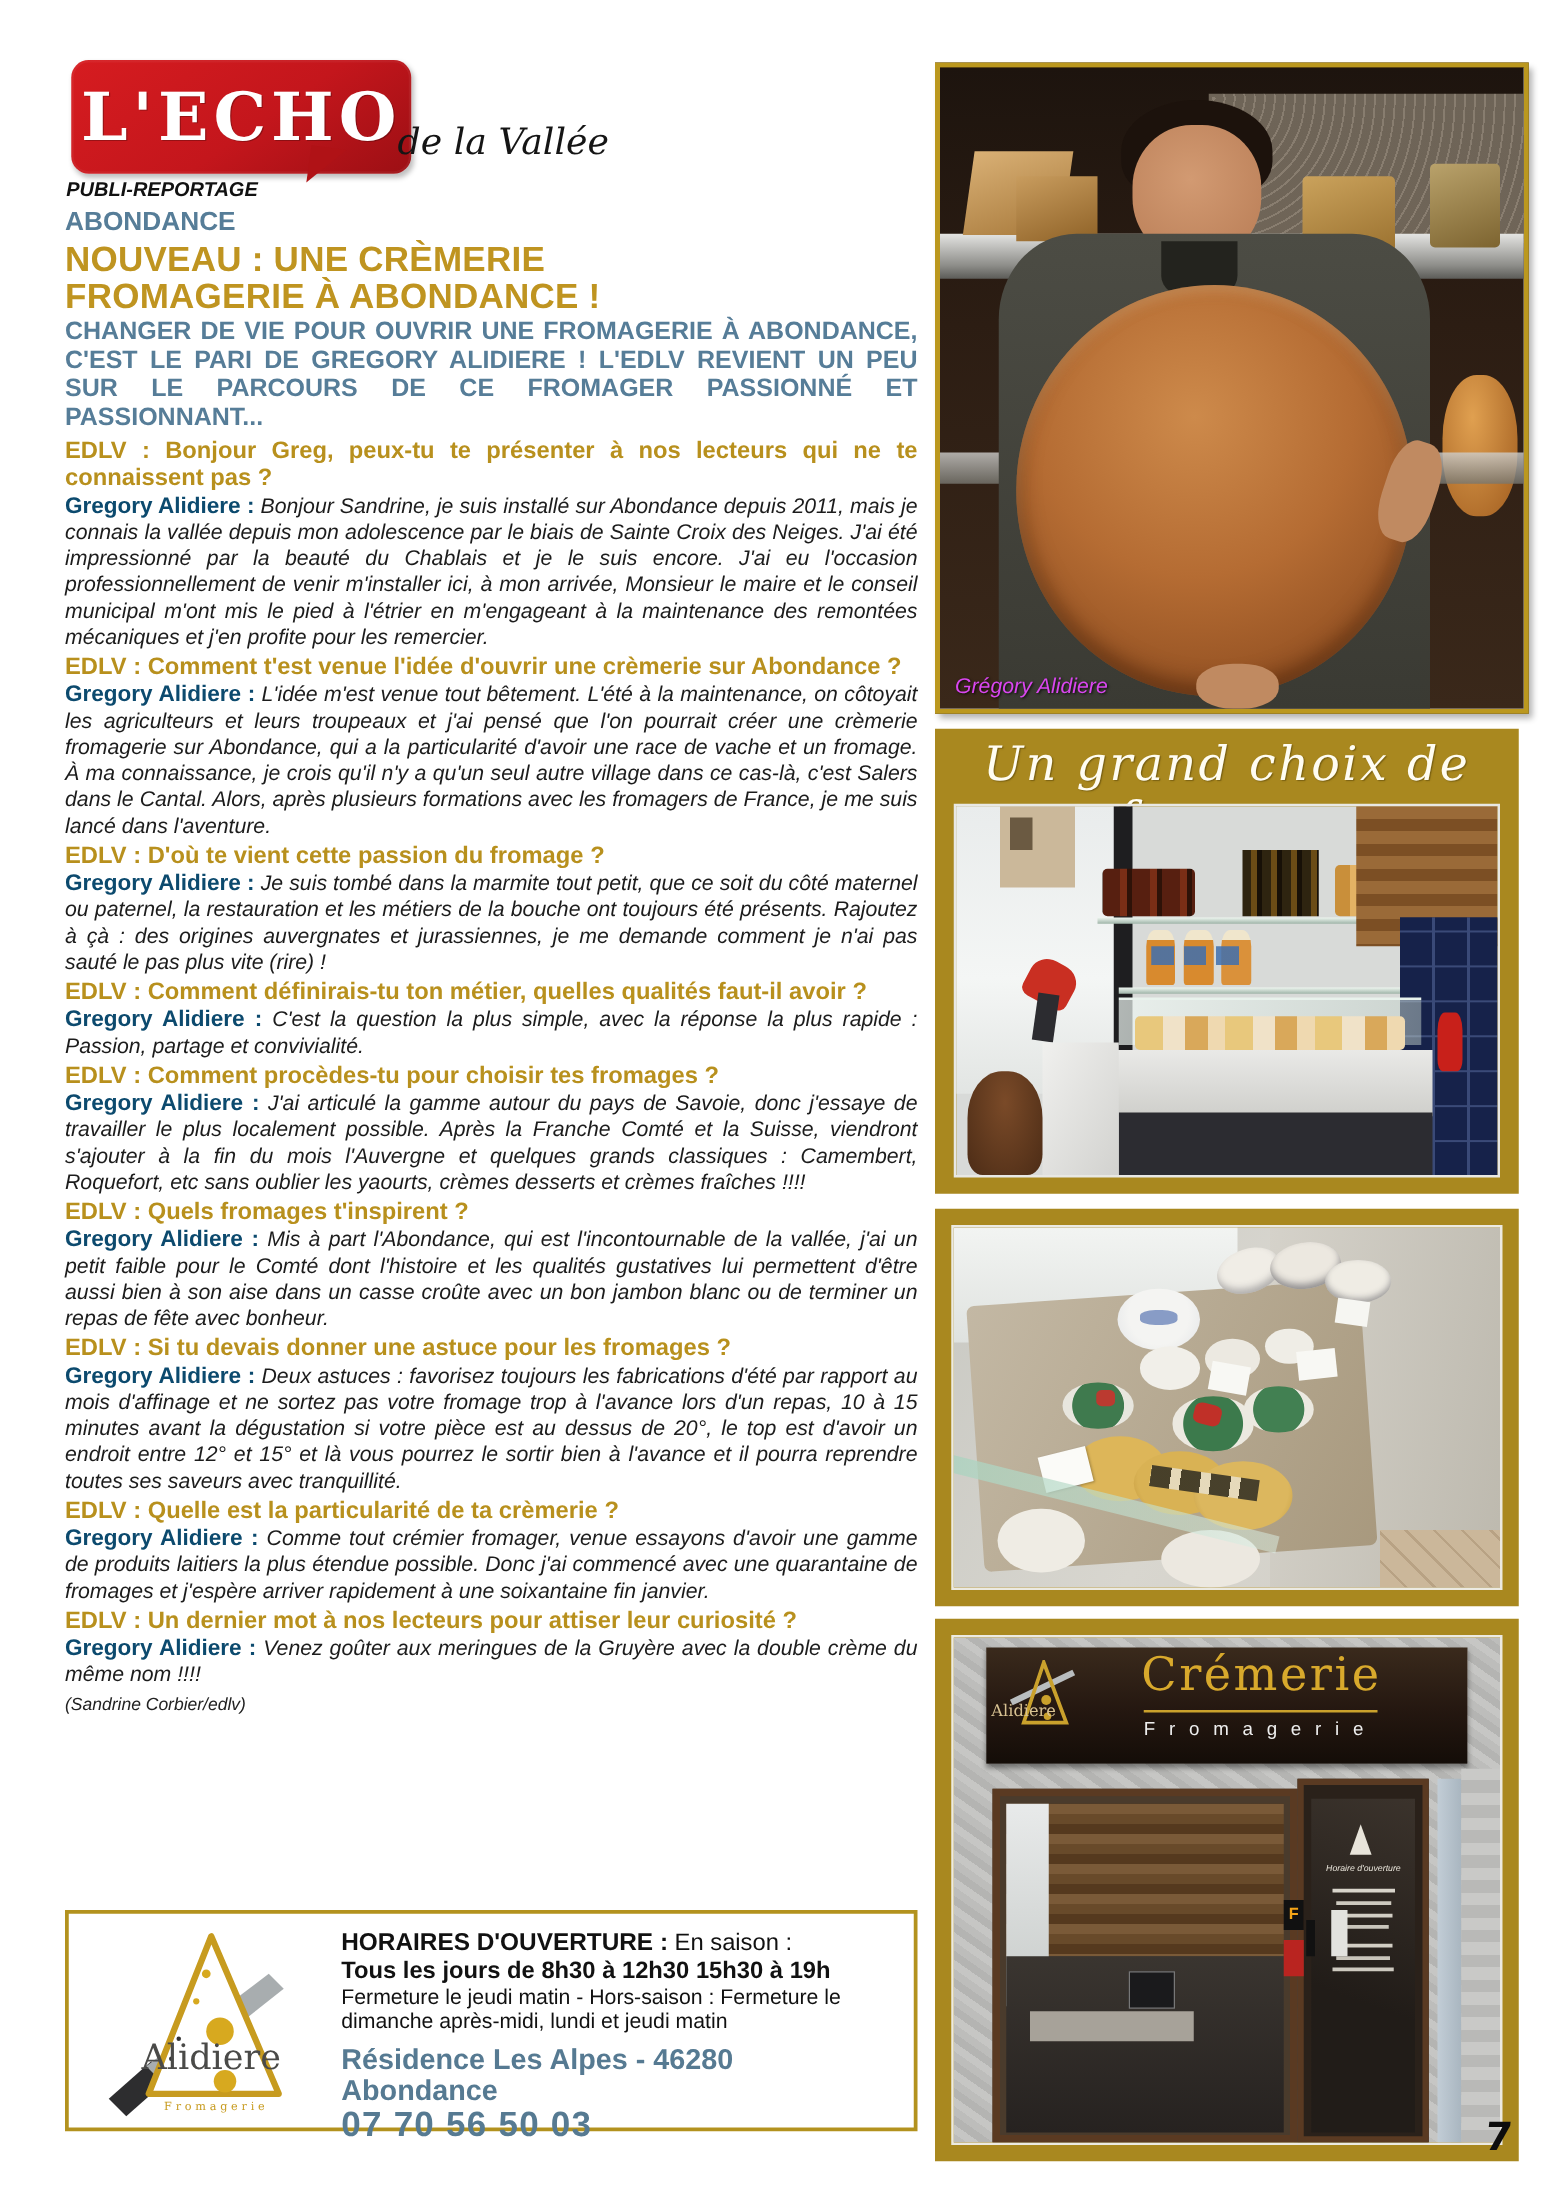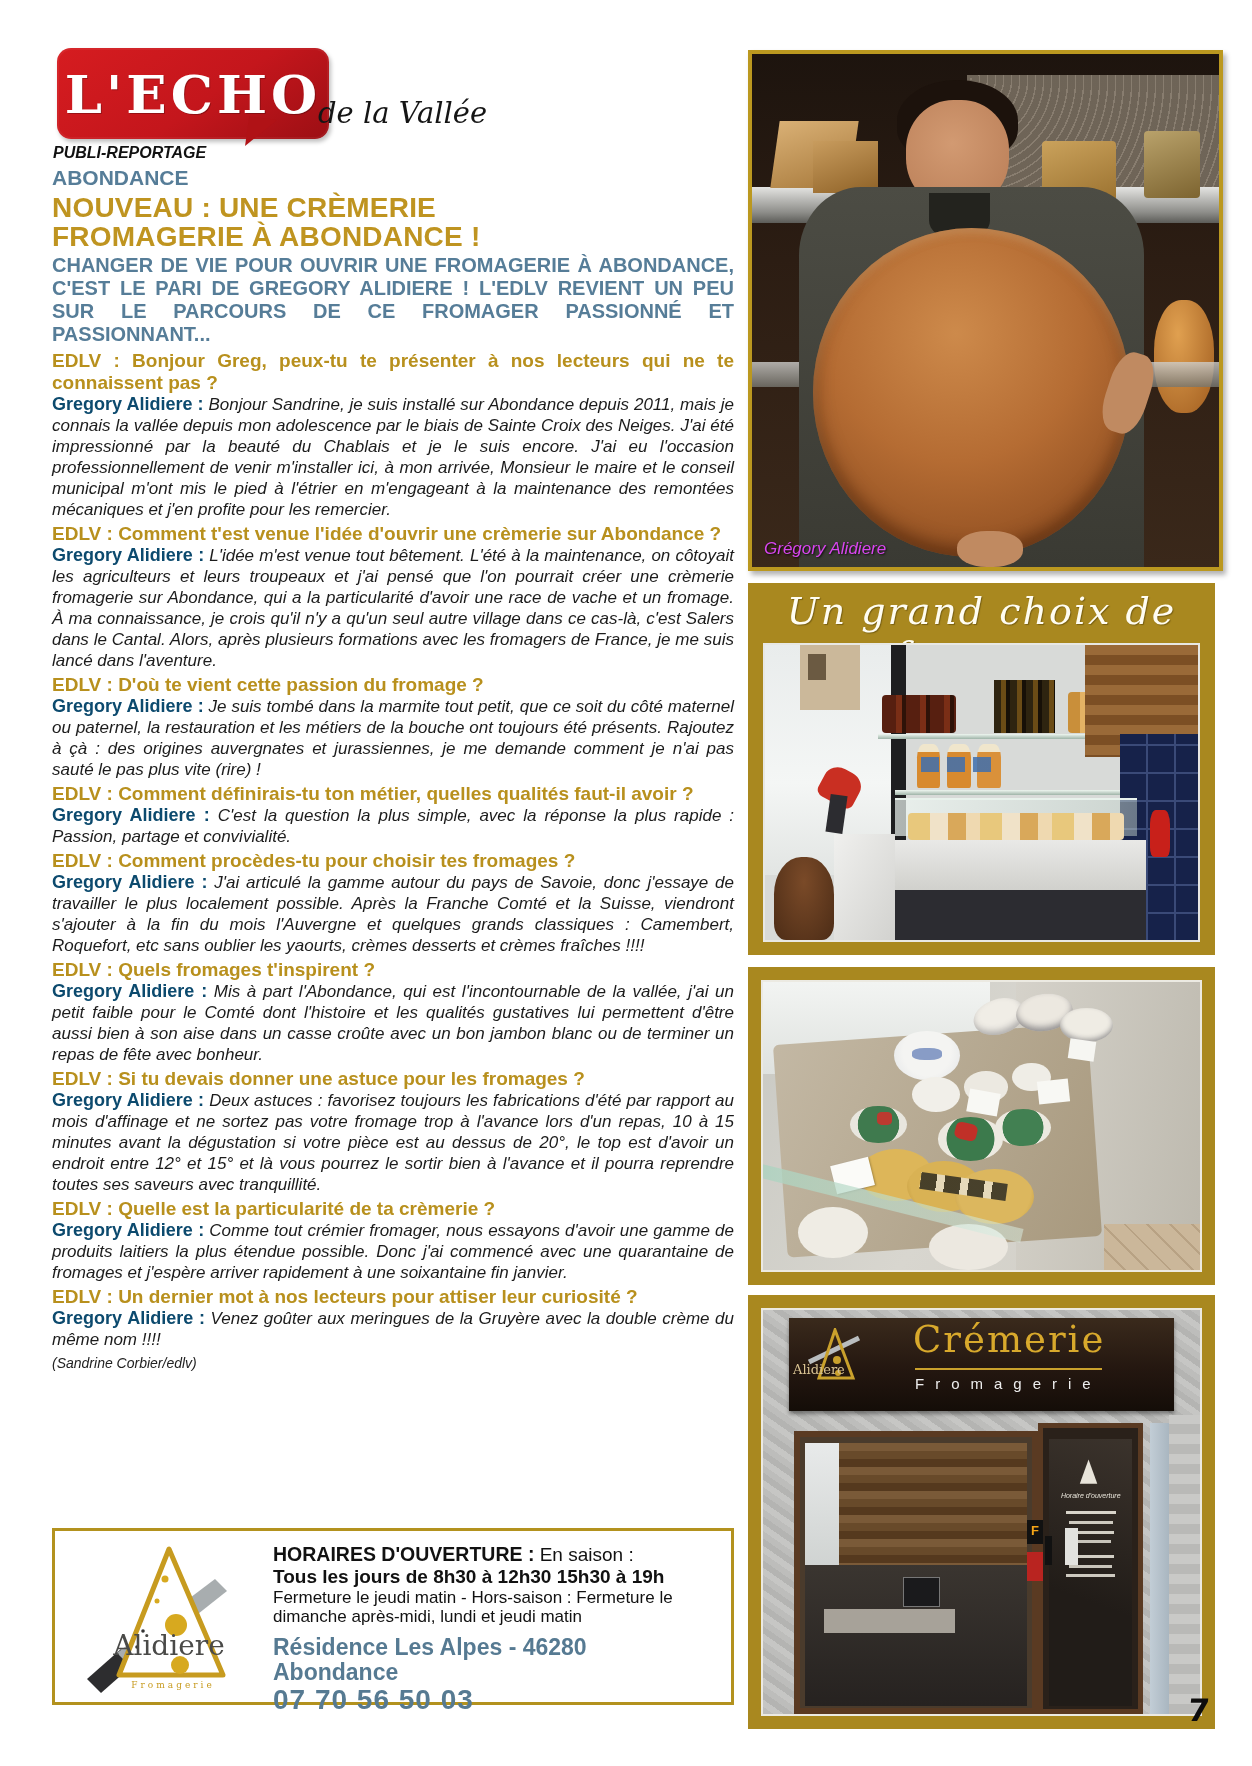--- a/index.html
+++ b/index.html
@@ -97,21 +97,21 @@
   <div class="q">EDLV : Comment procèdes-tu pour choisir tes fromages ?</div>
   <div class="a"><span class="speaker">Gregory Alidiere :</span> <span>J'ai articulé la gamme autour du pays de Savoie, donc j'essaye de travailler le plus localement possible. Après la Franche Comté et la Suisse, viendront s'ajouter à la fin du mois l'Auvergne et quelques grands classiques : Camembert, Roquefort, etc sans oublier les yaourts, crèmes desserts et crèmes fraîches !!!!</span></div>
 
   <div class="q">EDLV : Quels fromages t'inspirent ?</div>
   <div class="a"><span class="speaker">Gregory Alidiere :</span> <span>Mis à part l'Abondance, qui est l'incontournable de la vallée, j'ai un petit faible pour le Comté dont l'histoire et les qualités gustatives lui permettent d'être aussi bien à son aise dans un casse croûte avec un bon jambon blanc ou de terminer un repas de fête avec bonheur.</span></div>
 
   <div class="q">EDLV : Si tu devais donner une astuce pour les fromages ?</div>
   <div class="a"><span class="speaker">Gregory Alidiere :</span> <span>Deux astuces : favorisez toujours les fabrications d'été par rapport au mois d'affinage et ne sortez pas votre fromage trop à l'avance lors d'un repas, 10 à 15 minutes avant la dégustation si votre pièce est au dessus de 20°, le top est d'avoir un endroit entre 12° et 15° et là vous pourrez le sortir bien à l'avance et il pourra reprendre toutes ses saveurs avec tranquillité.</span></div>
 
   <div class="q">EDLV : Quelle est la particularité de ta crèmerie ?</div>
-  <div class="a"><span class="speaker">Gregory Alidiere :</span> <span>Comme tout crémier fromager, nous essayons d'avoir une gamme de produits laitiers la plus étendue possible. Donc j'ai commencé avec une quarantaine de fromages et j'espère arriver rapidement à une soixantaine fin janvier.</span></div>
+  <div class="a"><span class="speaker">Gregory Alidiere :</span> <span>Comme tout crémier fromager, venue essayons d'avoir une gamme de produits laitiers la plus étendue possible. Donc j'ai commencé avec une quarantaine de fromages et j'espère arriver rapidement à une soixantaine fin janvier.</span></div>
 
   <div class="q">EDLV : Un dernier mot à nos lecteurs pour attiser leur curiosité ?</div>
   <div class="a"><span class="speaker">Gregory Alidiere :</span> <span>Venez goûter aux meringues de la Gruyère avec la double crème du même nom !!!!</span></div>
 
   <div class="credit">(Sandrine Corbier/edlv)</div>
 </div>
 
 <div class="info-box">
   <svg class="box-logo" viewBox="0 0 185 158">
     <polygon points="10,140 44,110 58,124 24,154" fill="#2d2d2f"></polygon>

